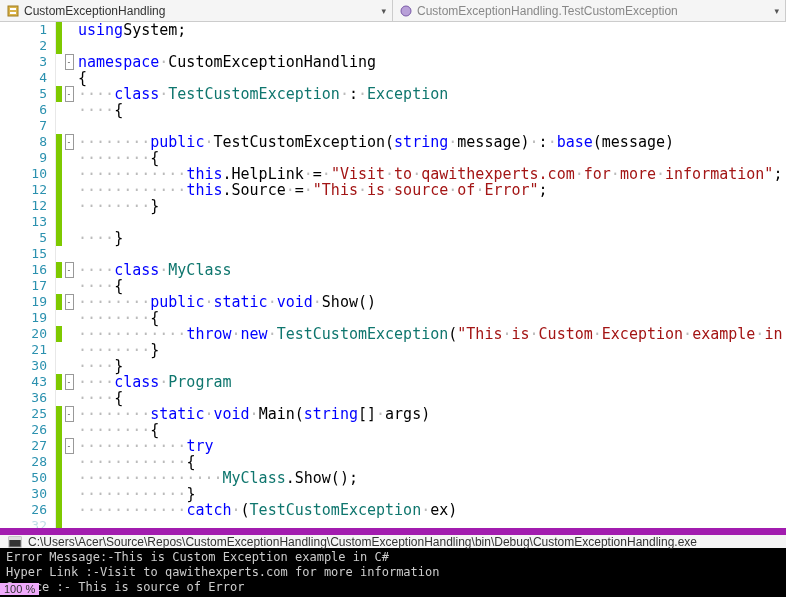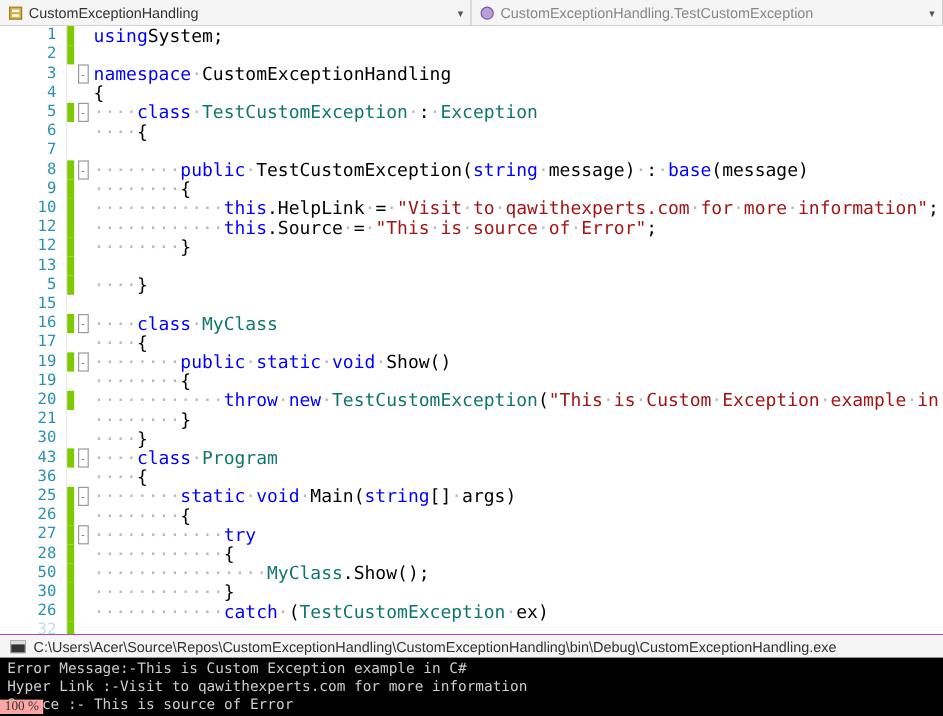--- a/index.html
+++ b/index.html
@@ -92,21 +92,21 @@
 .kw { color: #0000ff; }
 .type { color: #0f766e; }
 .str { color: #a31515; }
 .dots { color: #bbb; }
 .bottom-zone {
   flex-shrink: 0;
 }
 .console-title {
   height: 20px;
   background: #f5f5f5;
-  border-top: 1px solid #a21caf;
+  border-top: 7px solid #a21caf;
   display: flex;
   align-items: center;
   padding: 0 8px;
   font-family: 'Segoe UI', sans-serif;
   font-size: 12px;
   color: #333;
   gap: 6px;
 }
 .console-title-icon {
   width: 14px; height: 14px;
@@ -120,22 +120,22 @@
   padding: 2px 6px;
   white-space: pre-wrap;
   line-height: 15px;
   min-height: 48px;
   display: flex;
 }
 .zoom-label {
   position: absolute;
   left: 0;
   bottom: 2px;
-  background: #fca5a5;
-  font-family: Liberation Serif, serif;
+  background: #f0abfc;
+  font-family: Liberation Sans, sans-serif;
   font-size: 11px;
   color: #333;
   padding: 0 4px;
   margin-top: 25px;
 }
 .console-text { flex: 1; }
 .rel { position: relative; }
 .scrollbar-stub {
   width: 16px;
   background: #f0f0f0;

